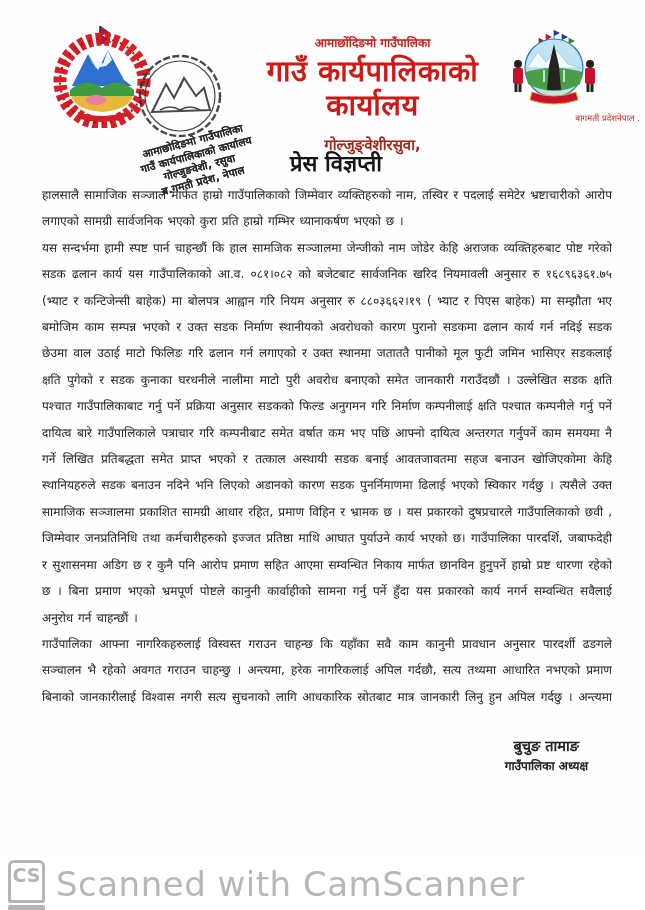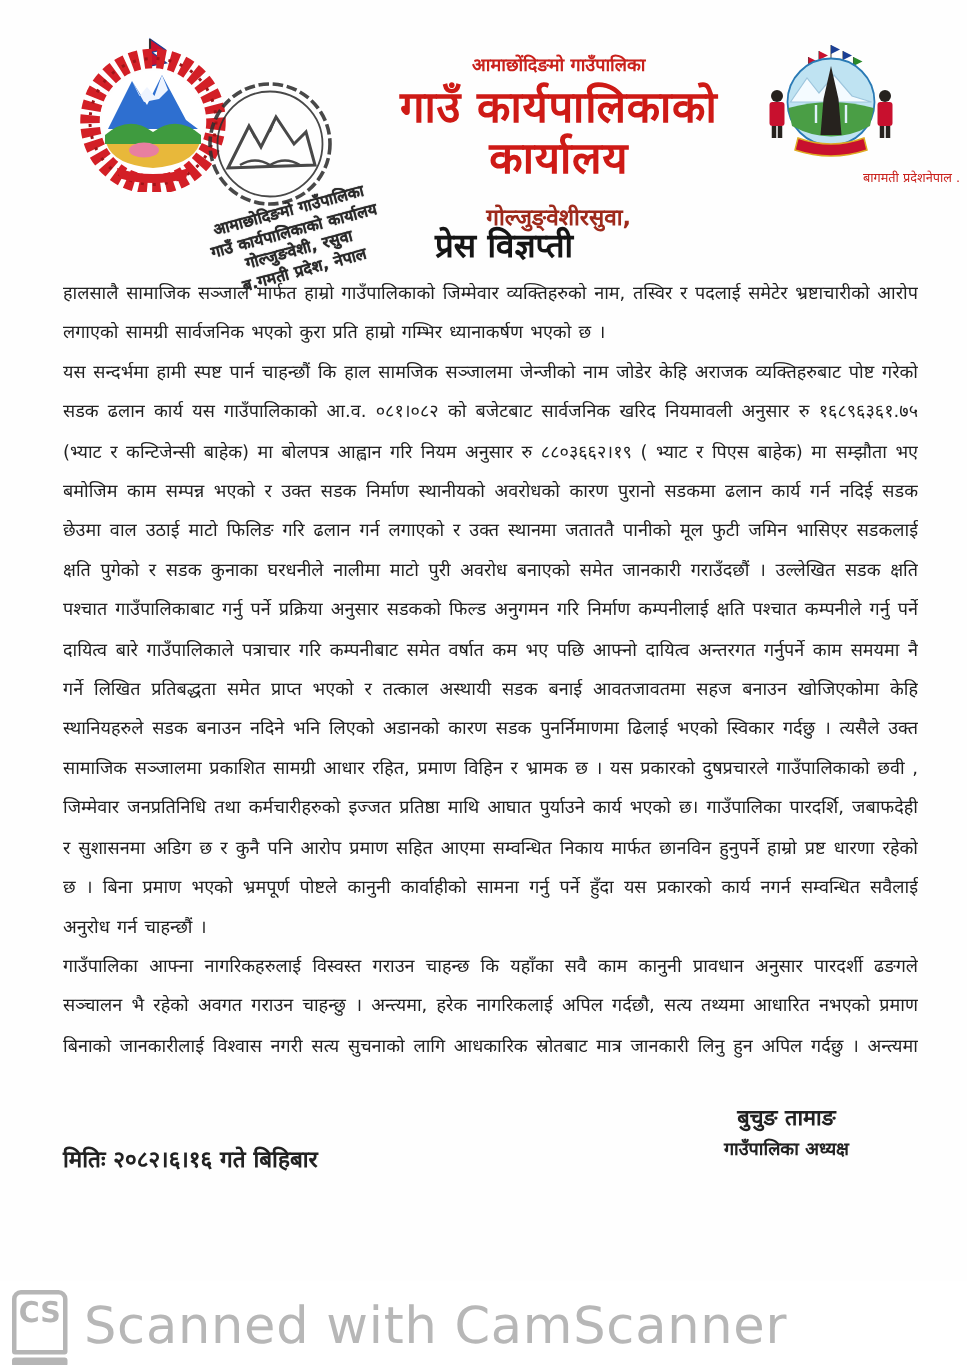--- a/index.html
+++ b/index.html
@@ -31,21 +31,21 @@
   
   .press-title { position:absolute; left:0; top:147px; width:672px; text-align:center;
     font-size:22px; font-weight:bold; color:#151515; }
   .doc-body { position:absolute; left:42px; top:182px; width:570px; height:534px; overflow:hidden; }
   .doc-body p {
     font-size:12px; line-height:26.4px; text-align:justify; color:#1f1f1f;
     word-spacing:1px;
   }
 
   
-  .signature { position:absolute; right:79px; top:736px; text-align:center; }
+  .signature { position:absolute; right:57px; top:736px; text-align:center; }
   .sig-name { font-size:14.5px; color:#222; font-weight:bold; line-height:20px; }
   .sig-role { font-size:12px; color:#222; font-weight:bold; line-height:20px; }
   .date-line { position:absolute; left:42px; top:762px; font-size:15px; font-weight:bold; color:#222; }
 
   
   .footer { position:absolute; left:0; bottom:0; width:100%; height:56px; background:#fff; }
   .cs-logo { position:absolute; left:8px; top:6px; width:38px; }
   .cs-box {
     width:37px; height:43px; border:3px solid #b5b5b5; border-radius:6px 6px 2px 2px;
     color:#b5b5b5; font-size:19px; font-weight:bold; text-align:center; line-height:24px;
@@ -158,21 +158,20 @@
     <p>हालसालै सामाजिक सञ्जाल मार्फत हाम्रो गाउँपालिकाको जिम्मेवार व्यक्तिहरुको नाम, तस्विर र पदलाई समेटेर भ्रष्टाचारीको आरोप लगाएको सामग्री सार्वजनिक भएको कुरा प्रति हाम्रो गम्भिर ध्यानाकर्षण भएको छ ।</p>
     <p>यस सन्दर्भमा हामी स्पष्ट पार्न चाहन्छौं कि हाल सामजिक सञ्जालमा जेन्जीको नाम जोडेर केहि अराजक व्यक्तिहरुबाट पोष्ट गरेको सडक ढलान कार्य यस गाउँपालिकाको आ.व. ०८१।०८२ को बजेटबाट सार्वजनिक खरिद नियमावली अनुसार रु १६८९६३६१.७५ (भ्याट र कन्टिजेन्सी बाहेक) मा बोलपत्र आह्वान गरि नियम अनुसार रु ८८०३६६२।१९ ( भ्याट र पिएस बाहेक) मा सम्झौता भए बमोजिम काम सम्पन्न भएको र उक्त सडक निर्माण स्थानीयको अवरोधको कारण पुरानो सडकमा ढलान कार्य गर्न नदिई सडक छेउमा वाल उठाई माटो फिलिङ गरि ढलान गर्न लगाएको र उक्त स्थानमा जताततै पानीको मूल फुटी जमिन भासिएर सडकलाई क्षति पुगेको र सडक कुनाका घरधनीले नालीमा माटो पुरी अवरोध बनाएको समेत जानकारी गराउँदछौं । उल्लेखित सडक क्षति पश्चात गाउँपालिकाबाट गर्नु पर्ने प्रक्रिया अनुसार सडकको फिल्ड अनुगमन गरि निर्माण कम्पनीलाई क्षति पश्चात कम्पनीले गर्नु पर्ने दायित्व बारे गाउँपालिकाले पत्राचार गरि कम्पनीबाट समेत वर्षात कम भए पछि आफ्नो दायित्व अन्तरगत गर्नुपर्ने काम समयमा नै गर्ने लिखित प्रतिबद्धता समेत प्राप्त भएको र तत्काल अस्थायी सडक बनाई आवतजावतमा सहज बनाउन खोजिएकोमा केहि स्थानियहरुले सडक बनाउन नदिने भनि लिएको अडानको कारण सडक पुनर्निमाणमा ढिलाई भएको स्विकार गर्दछु । त्यसैले उक्त सामाजिक सञ्जालमा प्रकाशित सामग्री आधार रहित, प्रमाण विहिन र भ्रामक छ । यस प्रकारको दुषप्रचारले गाउँपालिकाको छवी , जिम्मेवार जनप्रतिनिधि तथा कर्मचारीहरुको इज्जत प्रतिष्ठा माथि आघात पुर्याउने कार्य भएको छ। गाउँपालिका पारदर्शि, जबाफदेही र सुशासनमा अडिग छ र कुनै पनि आरोप प्रमाण सहित आएमा सम्वन्धित निकाय मार्फत छानविन हुनुपर्ने हाम्रो प्रष्ट धारणा रहेको छ । बिना प्रमाण भएको भ्रमपूर्ण पोष्टले कानुनी कार्वाहीको सामना गर्नु पर्ने हुँदा यस प्रकारको कार्य नगर्न सम्वन्धित सवैलाई अनुरोध गर्न चाहन्छौं ।</p>
     <p>गाउँपालिका आफ्ना नागरिकहरुलाई विस्वस्त गराउन चाहन्छ कि यहाँका सवै काम कानुनी प्रावधान अनुसार पारदर्शी ढङगले सञ्चालन भै रहेको अवगत गराउन चाहन्छु ।  अन्त्यमा, हरेक नागरिकलाई अपिल गर्दछौ, सत्य तथ्यमा आधारित नभएको प्रमाण बिनाको जानकारीलाई विश्वास नगरी सत्य सुचनाको लागि आधकारिक स्रोतबाट मात्र जानकारी लिनु हुन अपिल गर्दछु ।  अन्त्यमा बिना प्रमाण व्यक्तिको चरित्रहत्या गर्ने हुलहरुलाई कानुनी दायरामा ल्याउने चेतावनी दिन चाहन्छु ।</p>
   </main>
 
   <div class="signature">
     <div class="sig-name">बुचुङ तामाङ</div>
     <div class="sig-role">गाउँपालिका अध्यक्ष</div>
   </div>
 
-  <div class="date-line">मितिः २०८२।६।१६ गते बिहिबार</div>
 
   <div class="footer">
     <div class="cs-logo">
       <div class="cs-box">CS</div>
       <div class="cs-bar"></div>
     </div>
     <div class="watermark">Scanned with CamScanner</div>
   </div>
 
 </div>

